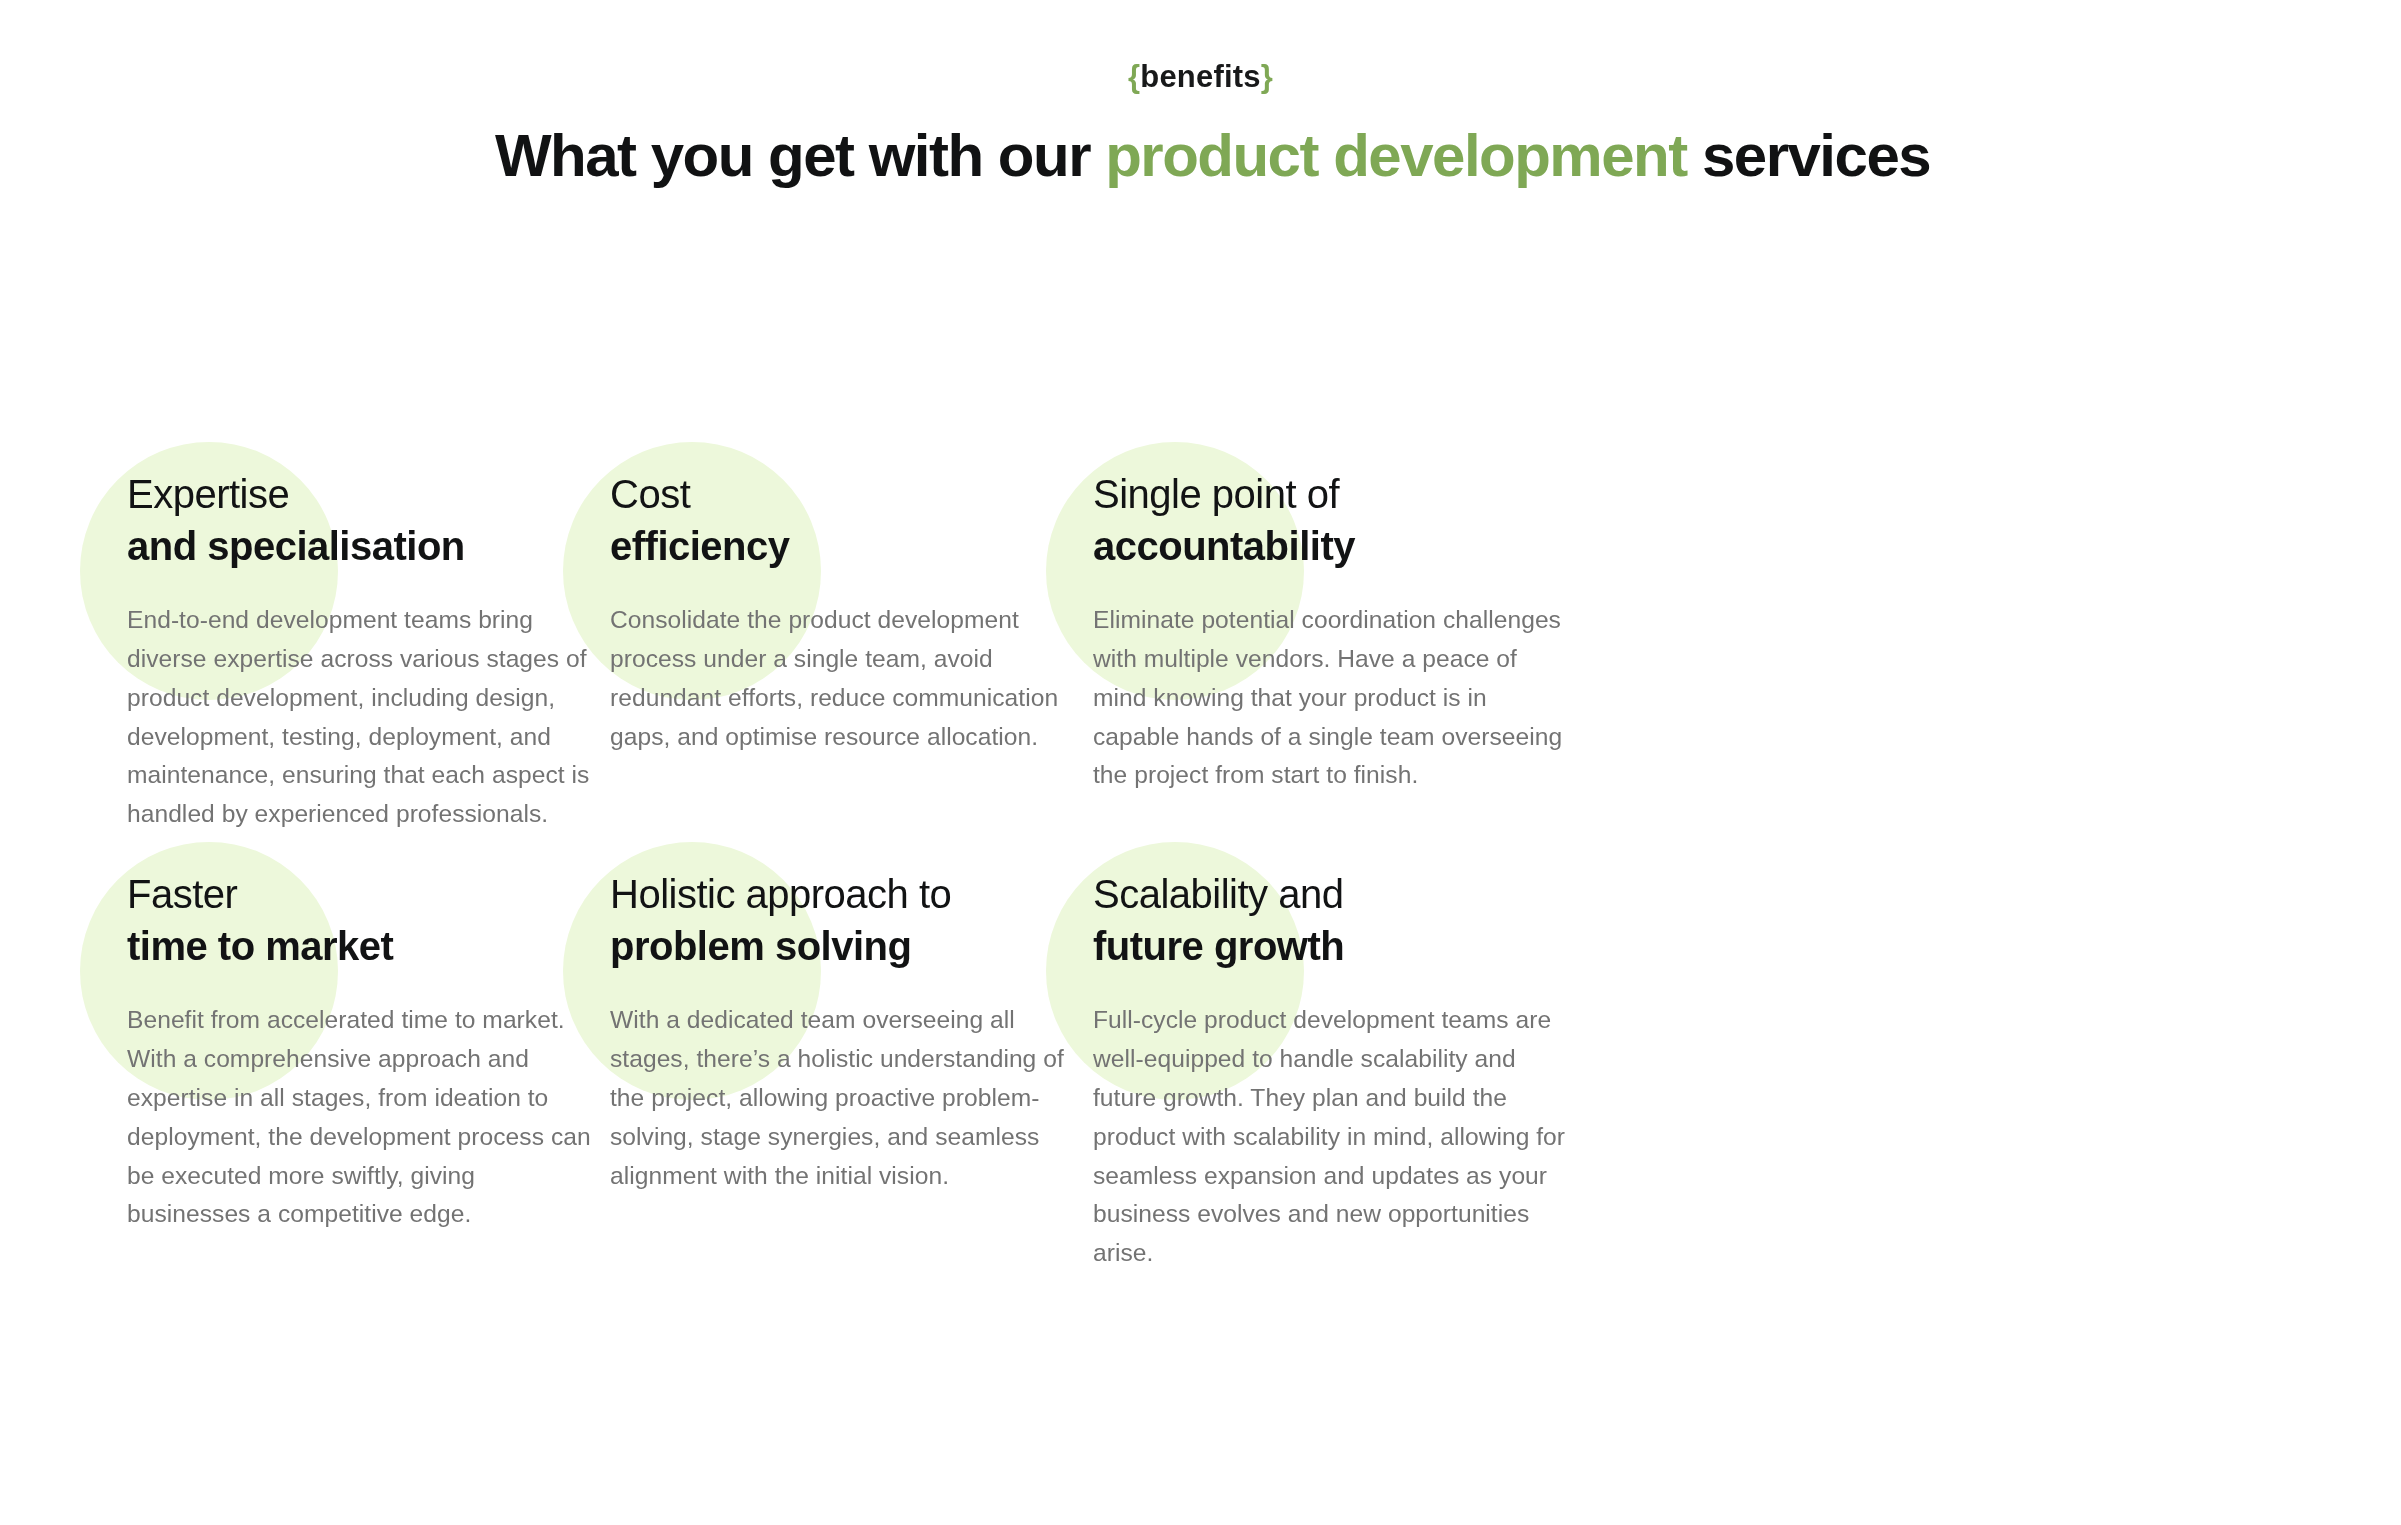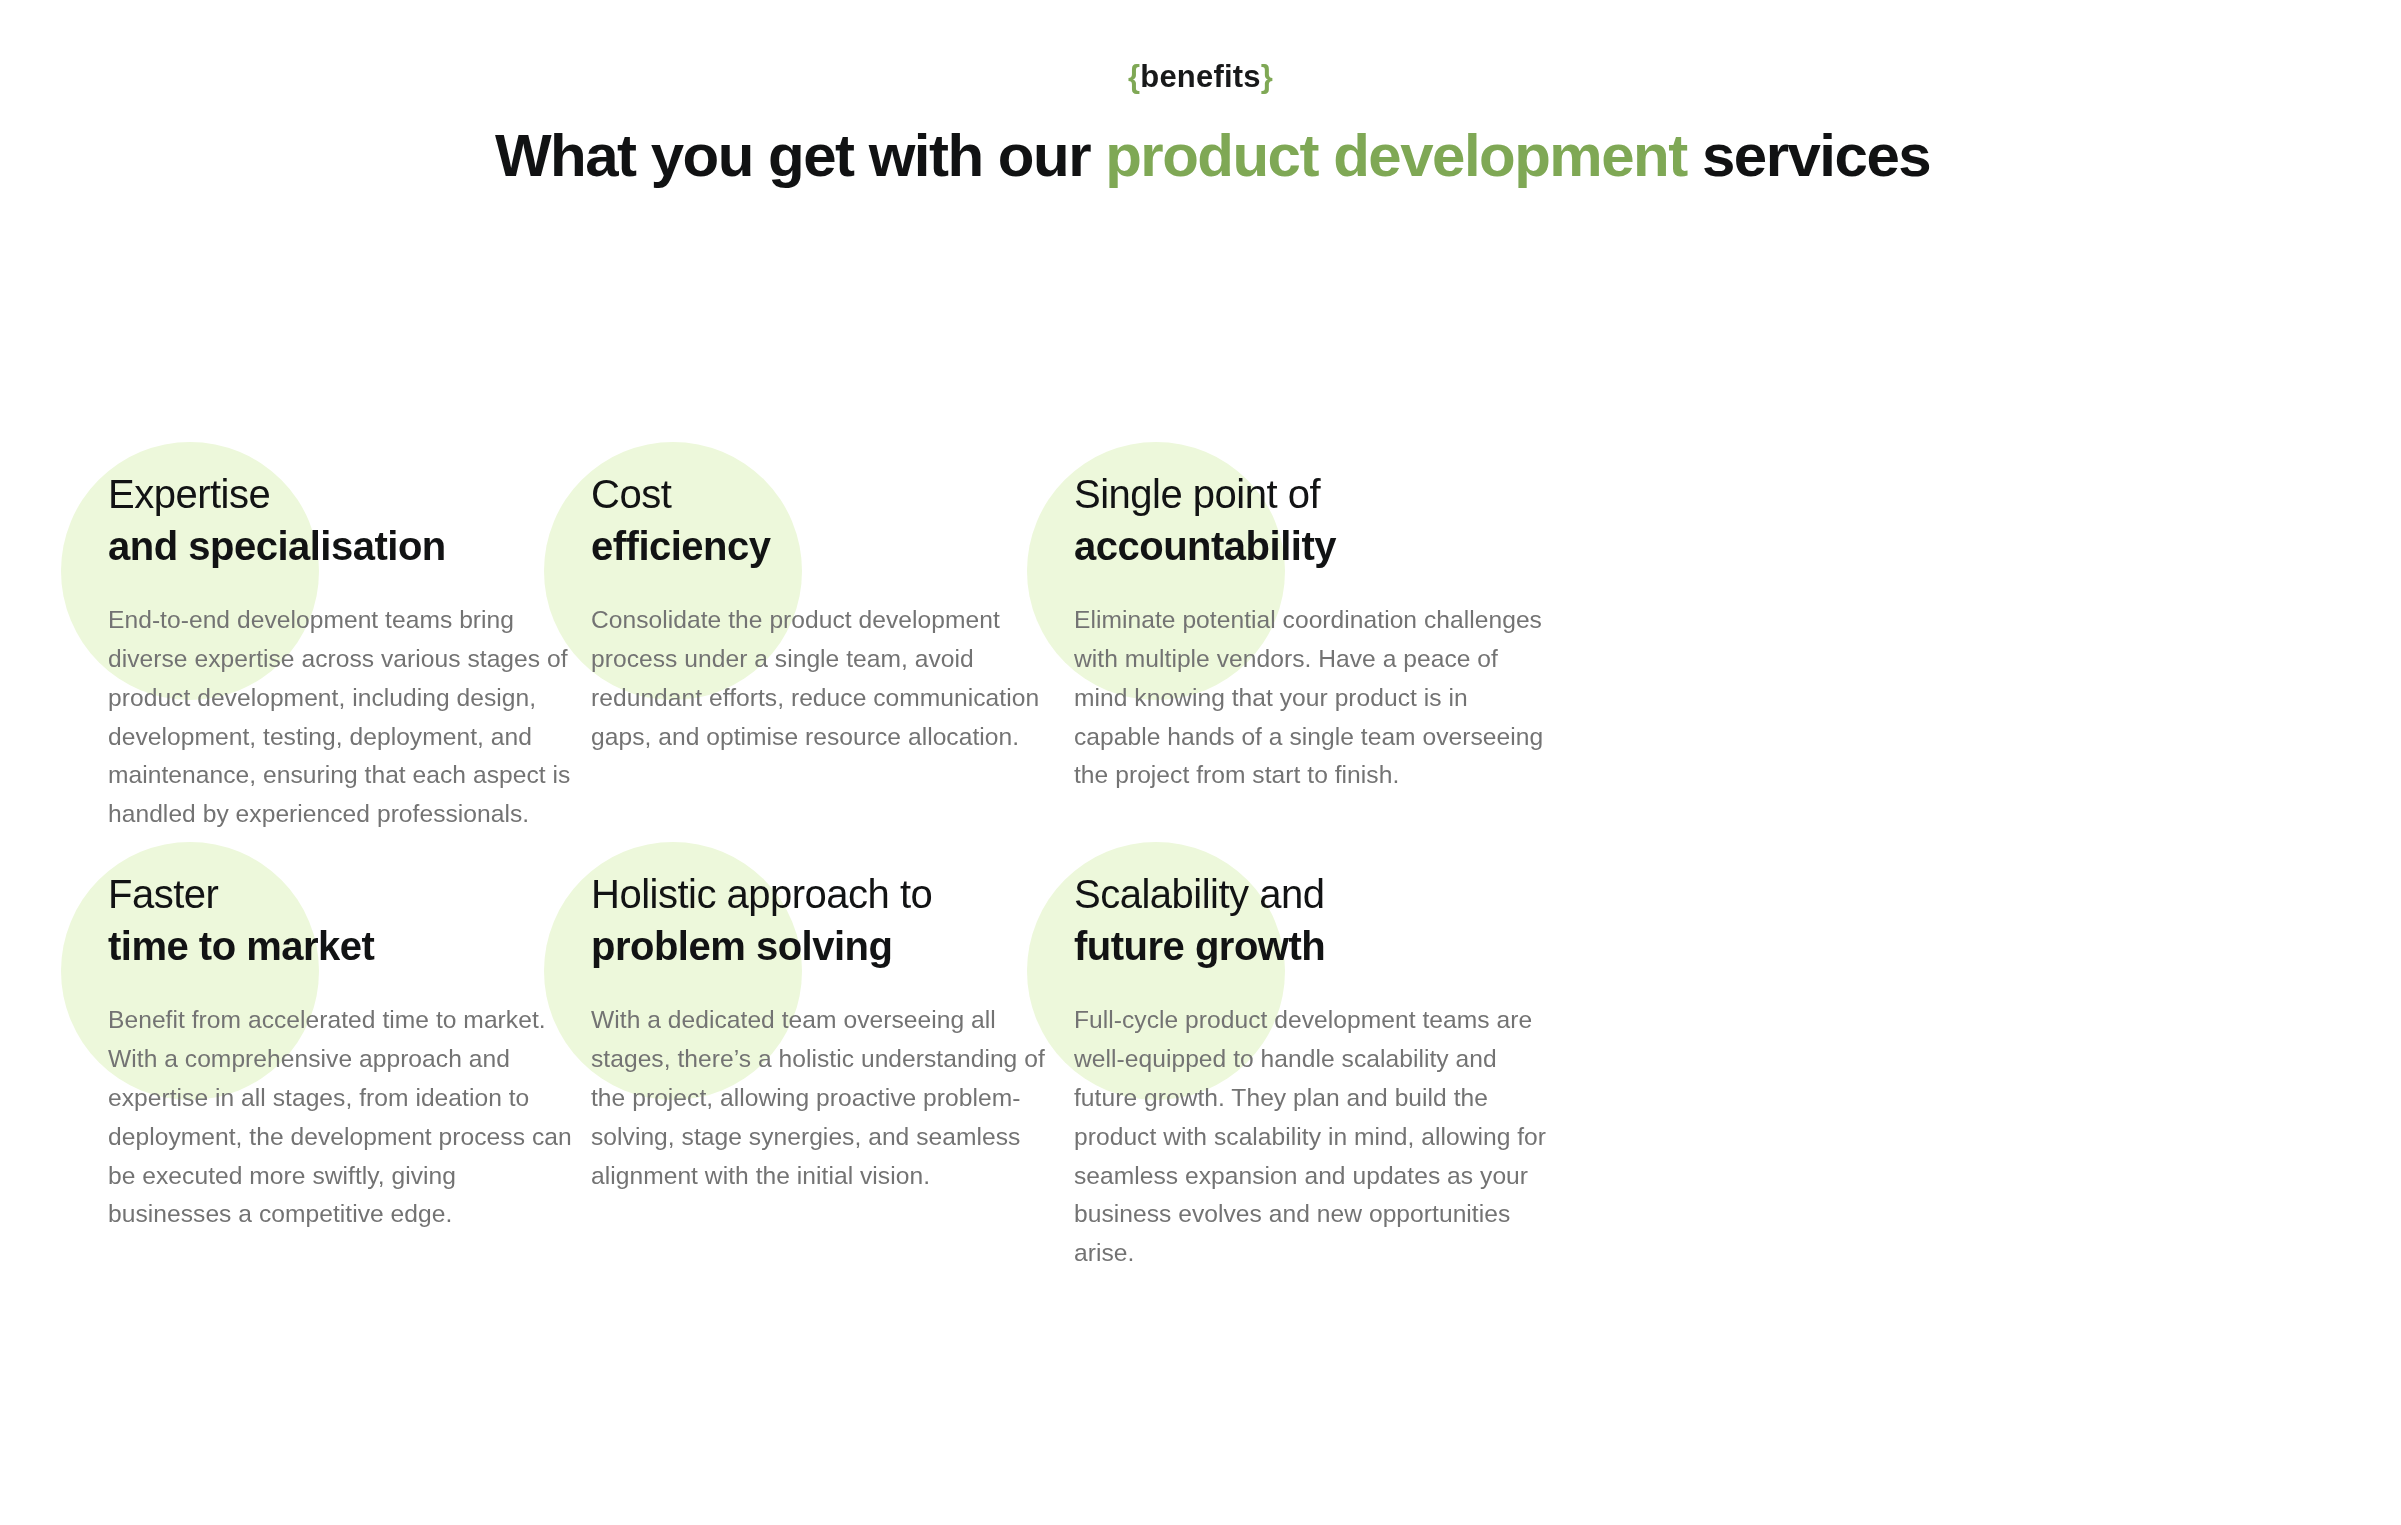--- a/index.html
+++ b/index.html
@@ -54,21 +54,21 @@
     letter-spacing: -1.5px;
     color: #111213;
     padding: 0 475px;
   }
   .heading .accent { color: #7FA855; }
 
   
   .grid {
     position: absolute;
     top: 442px;
-    left: 108px;
+    left: 127px;
     width: 2172px;
     display: grid;
     grid-template-columns: 475px 475px 475px;
     column-gap: 344px;
     row-gap: 182px;
     gap: 8px;
   }
 
   .card {
     position: relative;

